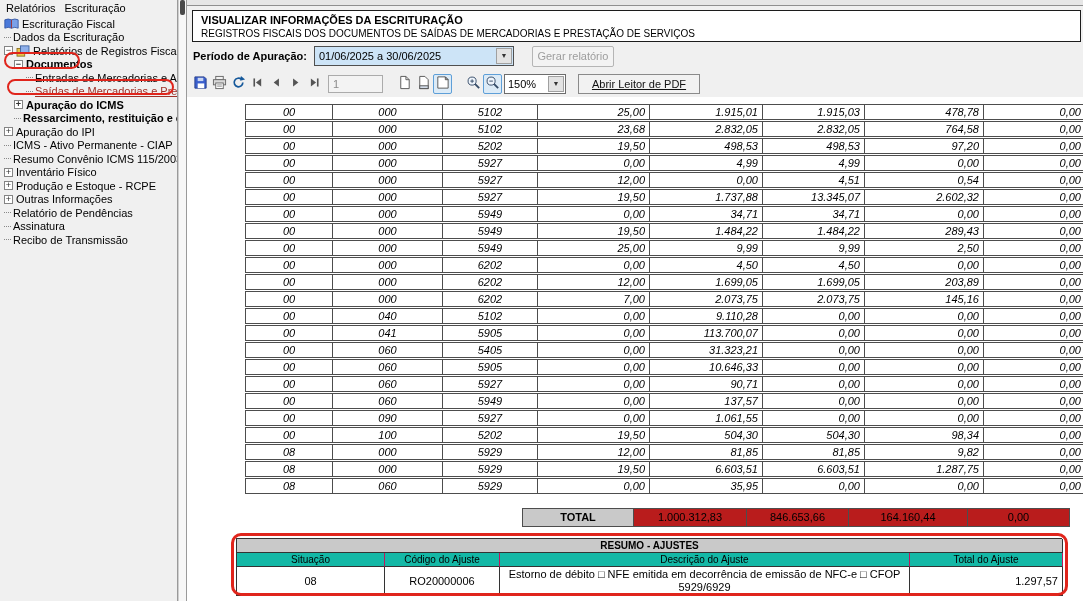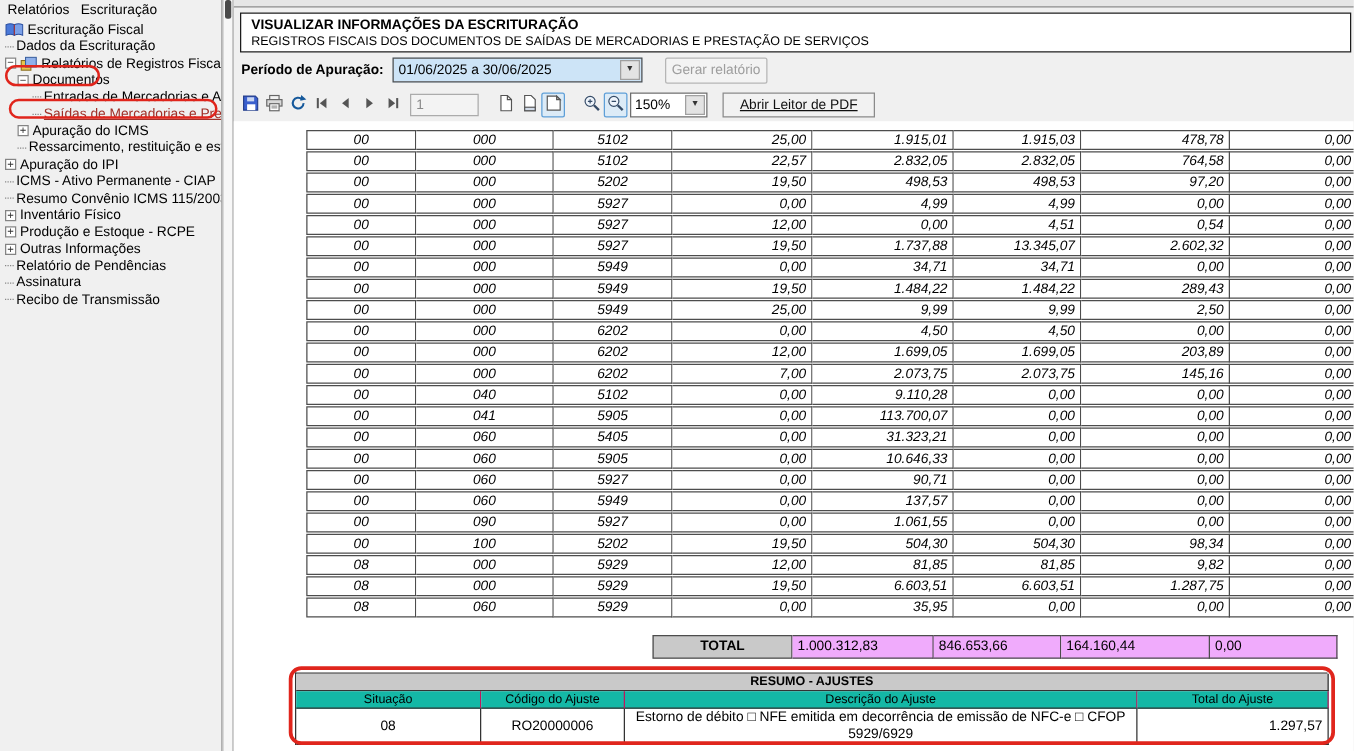--- a/index.html
+++ b/index.html
@@ -6,21 +6,21 @@
   html,body { width:1083px; height:601px; overflow:hidden; }
   body { font-family:"Liberation Sans", sans-serif; font-size:11px; background:#f0f0f0; color:#000; }
   .app { display:flex; width:1083px; height:601px; }
 
   
   .sidebar { width:178px; flex:none; background:#f0f0f0; border-right:1px solid #9a9a9a; position:relative; overflow:hidden; }
   .menubar { height:16px; display:flex; align-items:center; padding-left:4px; }
   .menu-item { padding:1px 7px 1px 2px; cursor:default; }
   .tree { padding-top:1px; }
   .tree-item { height:13.5px; display:flex; align-items:center; white-space:nowrap; cursor:default; }
-  .lv0 { padding-left:4px; } .lv1 { padding-left:14px; } .lv2 { padding-left:26px; }
+  .lv0 { padding-left:4px; } .lv1 { padding-left:14px;font-weight:bold; } .lv2 { padding-left:26px; }
   .exp { width:9px; height:9px; flex:none; border:1px solid #848484; background:#fff; margin-right:3px;
          font-size:9px; line-height:6px; text-align:center; color:#333; }
   .exp.plus::after { content:"+"; } .exp.minus::after { content:"\2212"; }
   .dash { width:7px; flex:none; border-top:1px dotted #888; margin-right:2px; }
   .ticon { margin-right:3px; flex:none; display:inline-flex; }
   .tlabel { overflow:hidden; }
   .tree-item.sel .tlabel { color:#a03028; text-decoration:underline; }
   .annot { position:absolute; border:2px solid #e0251c; border-radius:9px; pointer-events:none; }
   .annot-documentos { left:4px; top:52px; width:76px; height:17px; }
   .annot-saidas { left:7px; top:79px; width:167px; height:16px; }
@@ -61,21 +61,21 @@
   .report { flex:1; background:#fff; position:relative; overflow:hidden; }
   .rtable { position:absolute; left:58px; top:7px;font-style:italic; }
   .grid-row { display:grid; grid-template-columns:88px 110px 95px 112px 113px 102px 119px 102px; margin-bottom:1px; }
   .cell { border:1px solid #4d4d4d; border-left:0; height:16px; line-height:14px; padding:0 4px; background:#fff; }
   .grid-row .cell:first-child { border-left:1px solid #4d4d4d; }
   .c0,.c1,.c2 { text-align:center; }
   .c3,.c4,.c5,.c6,.c7 { text-align:right; }
   .total-row { position:absolute; left:335px; top:411px; display:grid;
                grid-template-columns:112px 113px 102px 119px 102px; }
   .tcell { border:1px solid #4d4d4d; border-left:0; height:19px; line-height:17px; padding:0 4px;
-           background:#f0abfc; text-align:left; }
+           background:#b91c1c; text-align:center; }
   .total-row .tcell:first-child { border-left:1px solid #4d4d4d; background:#c9c9c9; text-align:center; font-weight:bold; }
   .resumo { position:absolute; left:49px; top:441px; width:826px; display:grid;
             grid-template-columns:148px 115px 410px 153px; border-left:1px solid #333; border-top:1px solid #333; background:#fff; }
   .rz-title { grid-column:1/-1; background:#c9c9c9; font-weight:bold; font-size:10px; text-align:center;
               height:14px; line-height:13px; border-right:1px solid #333; border-bottom:1px solid #333; }
   .rz-h { background:#14b8a6; font-weight:normal; font-size:10px; text-align:center; height:14px; line-height:13px;
           border-right:1px solid #be185d; border-bottom:1px solid #333; }
   .rz-d { height:29px; border-right:1px solid #333; border-bottom:1px solid #333; font-size:11px;
           display:flex; align-items:center; justify-content:center; text-align:center; line-height:13px; }
   .rz-d.num { justify-content:flex-end; padding-right:4px; }
@@ -296,21 +296,21 @@
             <div class="cell c3">25,00</div>
             <div class="cell c4">1.915,01</div>
             <div class="cell c5">1.915,03</div>
             <div class="cell c6">478,78</div>
             <div class="cell c7">0,00</div>
           </div>
           <div class="grid-row">
             <div class="cell c0">00</div>
             <div class="cell c1">000</div>
             <div class="cell c2">5102</div>
-            <div class="cell c3">22,57</div>
+            <div class="cell c3">23,68</div>
             <div class="cell c4">2.832,05</div>
             <div class="cell c5">2.832,05</div>
             <div class="cell c6">764,58</div>
             <div class="cell c7">0,00</div>
           </div>
           <div class="grid-row">
             <div class="cell c0">00</div>
             <div class="cell c1">000</div>
             <div class="cell c2">5202</div>
             <div class="cell c3">19,50</div>

